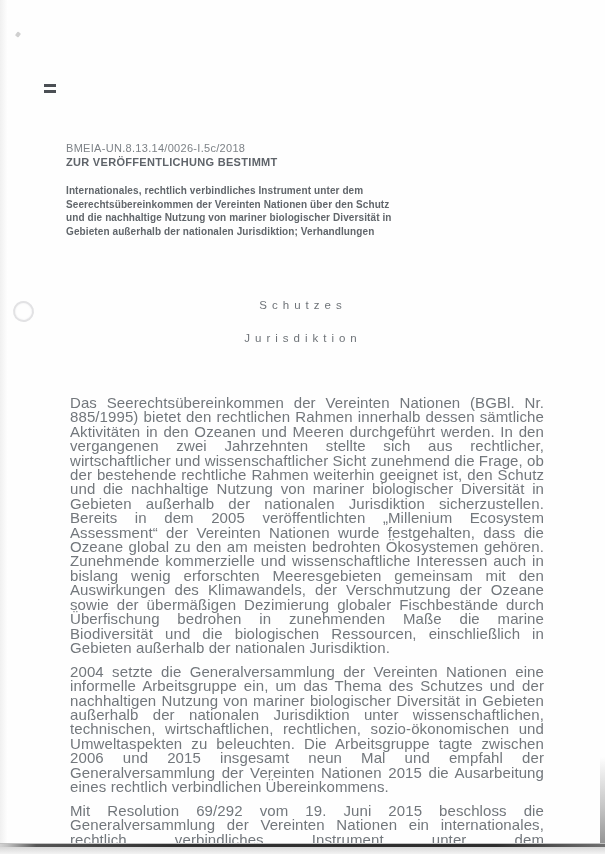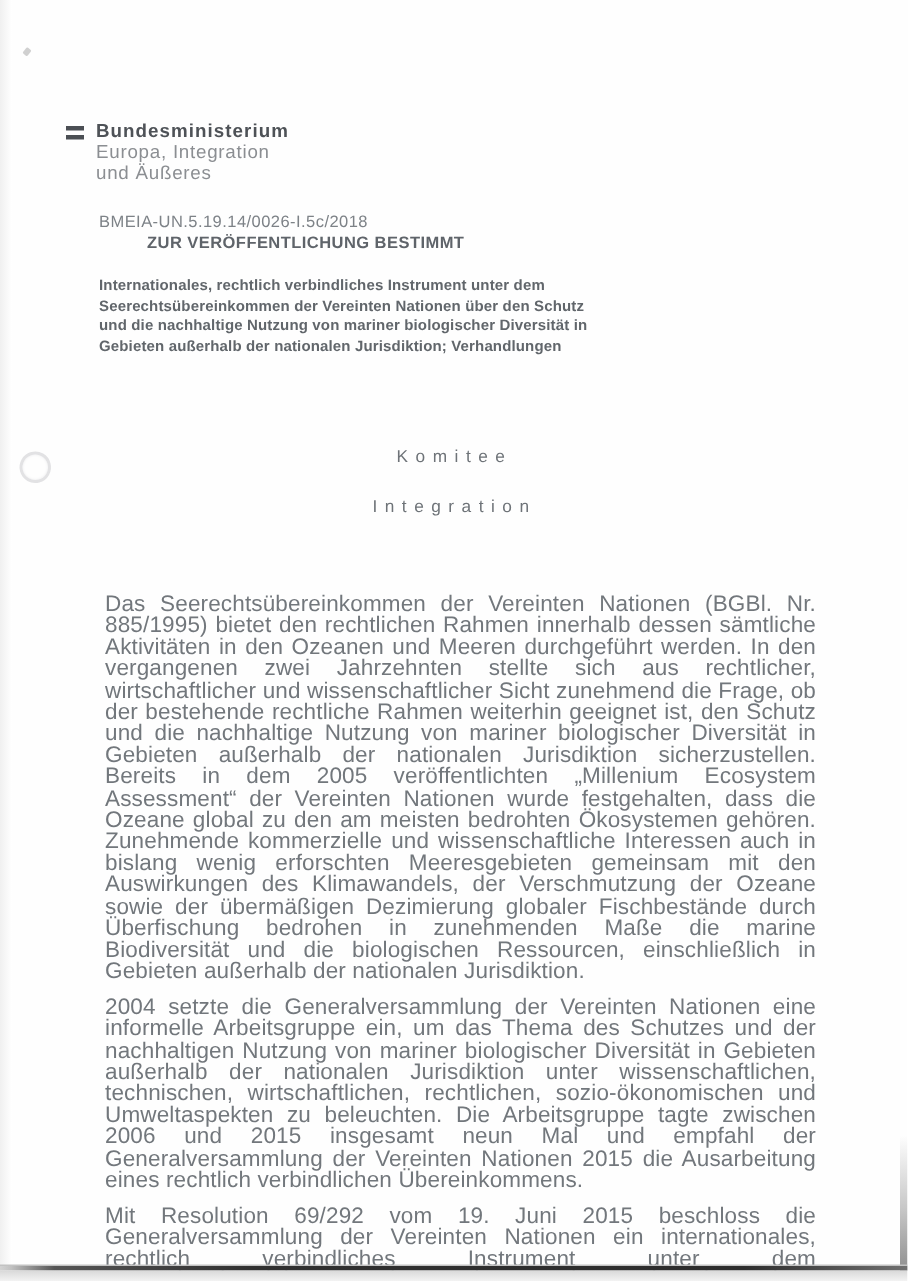--- a/index.html
+++ b/index.html
@@ -60,21 +60,21 @@
   .ministry-sub {
     font-size: 12.5px; color: #8b8e92; letter-spacing: .5px; line-height: 14px;
   }
   
   .ref-block { position: absolute; left: 66px; top: 141px; }
   .ref {
     font-size: 11px; color: #7d8287; letter-spacing: .3px; line-height: 14px;
   }
   .pub {
     font-size: 11px; font-weight: bold; color: #5f646a;
-    letter-spacing: .3px; line-height: 15px; margin-left: 32px;
+    letter-spacing: .3px; line-height: 15px;
   }
   
   .subject {
     position: absolute; left: 66px; top: 184px; width: 344px;
     font-size: 10px; font-weight: bold; color: #61666b;
     line-height: 13.6px; letter-spacing: .1px;
   }
   
   .address {
     position: absolute; left: 66px; top: 299px; width: 474px;
@@ -97,37 +97,32 @@
 
   <div class="edge-left"></div>
   <div class="speck"></div>
   <div class="punch-hole"></div>
 
   <header class="letterhead">
     <div class="logo">
       <span class="bar"></span>
       <span class="bar"></span>
     </div>
-    <div class="ministry">
-      <div class="ministry-name">Bundesministerium</div>
-      <div class="ministry-sub">Europa, Integration</div>
-      <div class="ministry-sub">und Äußeres</div>
-    </div>
   </header>
 
   <div class="ref-block">
-    <div class="ref">BMEIA-UN.5.19.14/0026-I.5c/2018</div>
+    <div class="ref">BMEIA-UN.8.13.14/0026-I.5c/2018</div>
     <div class="pub">ZUR VERÖFFENTLICHUNG BESTIMMT</div>
   </div>
 
   <div class="subject">Internationales, rechtlich verbindliches Instrument unter dem Seerechtsübereinkommen der Vereinten Nationen über den Schutz und die nachhaltige Nutzung von mariner biologischer Diversität in Gebieten außerhalb der nationalen Jurisdiktion; Verhandlungen</div>
 
   <div class="address">
-    <div class="line spread">Komitee</div>
-    <div class="line spread">Integration</div>
+    <div class="line spread">Schutzes</div>
+    <div class="line spread">Jurisdiktion</div>
   </div>
 
   <div class="body-text">
     <p>Das Seerechtsübereinkommen der Vereinten Nationen (BGBl. Nr. 885/1995) bietet den rechtlichen Rahmen innerhalb dessen sämtliche Aktivitäten in den Ozeanen und Meeren durchgeführt werden. In den vergangenen zwei Jahrzehnten stellte sich aus rechtlicher, wirtschaftlicher und wissenschaftlicher Sicht zunehmend die Frage, ob der bestehende rechtliche Rahmen weiterhin geeignet ist, den Schutz und die nachhaltige Nutzung von mariner biologischer Diversität in Gebieten außerhalb der nationalen Jurisdiktion sicherzustellen. Bereits in dem 2005 veröffentlichten „Millenium Ecosystem Assessment“ der Vereinten Nationen wurde festgehalten, dass die Ozeane global zu den am meisten bedrohten Ökosystemen gehören. Zunehmende kommerzielle und wissenschaftliche Interessen auch in bislang wenig erforschten Meeresgebieten gemeinsam mit den Auswirkungen des Klimawandels, der Verschmutzung der Ozeane sowie der übermäßigen Dezimierung globaler Fischbestände durch Überfischung bedrohen in zunehmenden Maße die marine Biodiversität und die biologischen Ressourcen, einschließlich in Gebieten außerhalb der nationalen Jurisdiktion.</p>
     <p>2004 setzte die Generalversammlung der Vereinten Nationen eine informelle Arbeitsgruppe ein, um das Thema des Schutzes und der nachhaltigen Nutzung von mariner biologischer Diversität in Gebieten außerhalb der nationalen Jurisdiktion unter wissenschaftlichen, technischen, wirtschaftlichen, rechtlichen, sozio-ökonomischen und Umweltaspekten zu beleuchten. Die Arbeitsgruppe tagte zwischen 2006 und 2015 insgesamt neun Mal und empfahl der Generalversammlung der Vereinten Nationen 2015 die Ausarbeitung eines rechtlich verbindlichen Übereinkommens.</p>
     <p>Mit Resolution 69/292 vom 19. Juni 2015 beschloss die Generalversammlung der Vereinten Nationen ein internationales, rechtlich verbindliches Instrument unter dem Seerechtsübereinkommen der Vereinten Nationen über den Schutz und die nachhaltige Nutzung von mariner biologischer Diversität in Gebieten außerhalb der nationalen Jurisdiktion auszuarbeiten. Zu diesem Zweck wurde ein vorbereitendes Komitee eingerichtet, dass 2016 und</p>
   </div>
 
   <div class="edge-right"></div>
   <div class="edge-bottom-line"></div>

